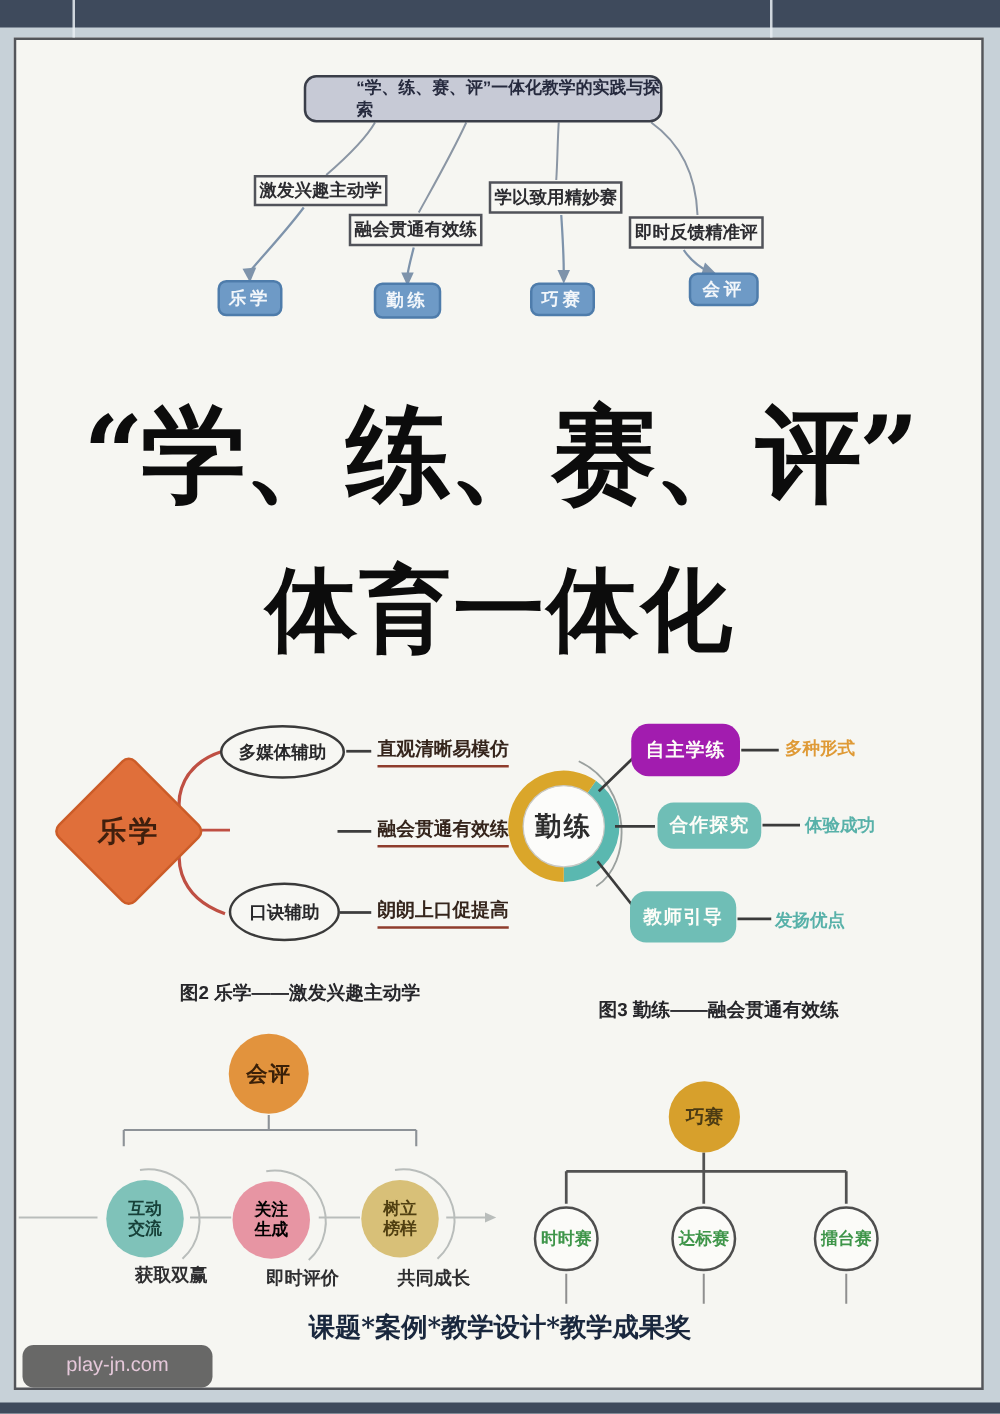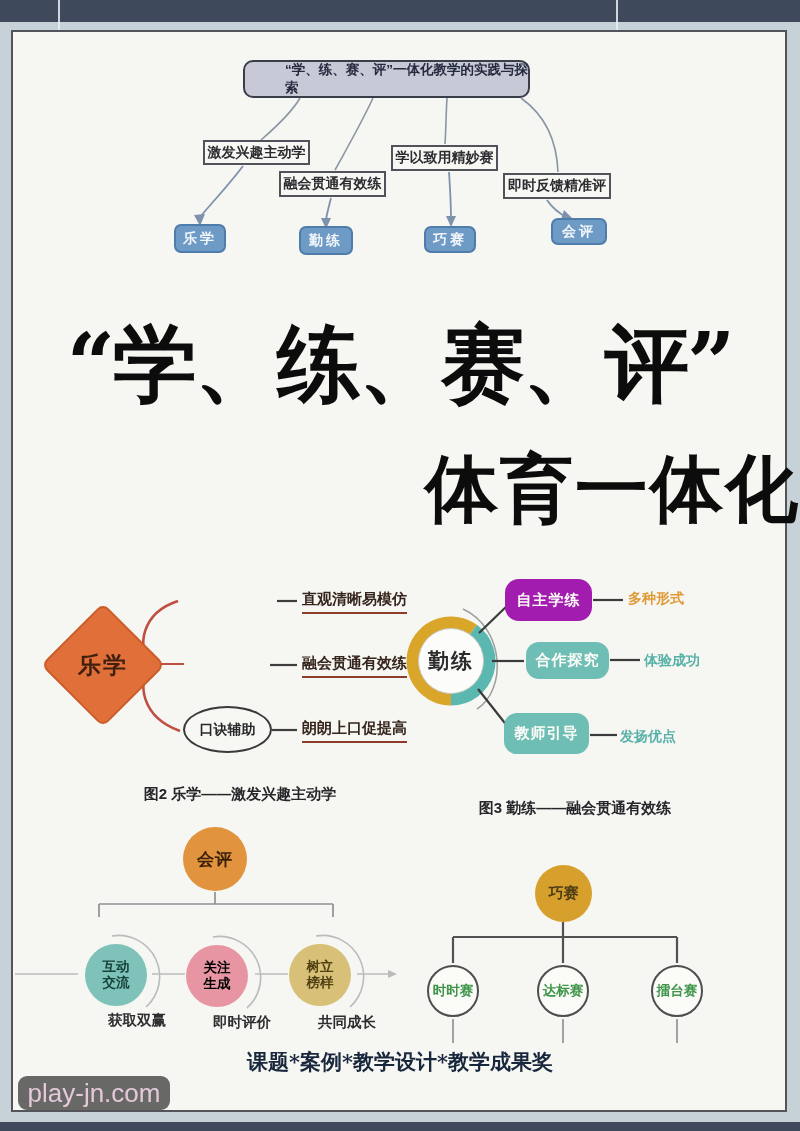--- a/index.html
+++ b/index.html
@@ -18,21 +18,21 @@
   .f1-title{left:243px;top:60px;width:287px;height:38px;background:#c7cad6;border:2px solid #3a3e49;
     border-radius:10px;font-size:13.5px;font-weight:700;color:#262a3e;box-sizing:border-box;padding-left:40px;}
   .wbox{background:#f7f7f3;border:2px solid #51535a;font-size:14px;font-weight:700;color:#2c2c30;
     white-space:nowrap;box-sizing:border-box;}
   .bbox{border-radius:7px;background:#6e9ac6;border:2px solid #4e7cab;color:#f2f6fa;font-size:14px;
     font-weight:700;letter-spacing:3px;box-sizing:border-box;}
   .cap{font-size:14.5px;font-weight:700;color:#26262a;text-align:center;}
   
   .bigtitle{left:0;top:318px;width:800px;text-align:center;font-family:"DejaVu Serif","Liberation Serif",serif;
     font-weight:900;font-size:84px;color:#0c0c0c;line-height:1.1;letter-spacing:-2px;}
-  .bigtitle2{left:0;top:448px;width:800px;text-align:right;font-family:"DejaVu Serif","Liberation Serif",serif;
+  .bigtitle2{left:0;top:448px;width:800px;text-align:center;font-family:"DejaVu Serif","Liberation Serif",serif;
     font-weight:900;font-size:73px;color:#0c0c0c;line-height:1.1;letter-spacing:2px;}
   
   .diamond{left:59px;top:621px;width:88px;height:88px;transform:rotate(45deg);background:#e06f3a;
     border:2px solid #cc5c28;border-radius:8px;box-sizing:border-box;}
   .diamond .in{width:100%;height:100%;transform:rotate(-45deg);font-size:23px;font-weight:800;
     color:#401f0d;letter-spacing:2px;}
   .ellipse{border:2.5px solid #3a3a3a;border-radius:50%;background:#f7f7f3;font-weight:700;
     font-size:14px;color:#28282a;box-sizing:border-box;}
   .udesc{font-weight:700;font-size:15px;color:#35251c;border-bottom:2.5px solid #8e3c2c;
     padding-bottom:3px;white-space:nowrap;}
@@ -53,21 +53,21 @@
   .blabel{font-weight:700;font-size:14.5px;color:#2e2e30;white-space:nowrap;}
   
   .sroot{left:535px;top:865px;width:57px;height:57px;border-radius:50%;background:#d7a02c;
     font-size:15px;font-weight:700;color:#4c3b13;}
   .gcirc{width:52px;height:52px;border-radius:50%;background:#fbfbf8;border:2.5px solid #4e4e4e;
     font-weight:700;font-size:13.5px;color:#3e9549;box-sizing:border-box;}
   
   .footer{left:0;top:1048px;width:800px;text-align:center;font-family:"DejaVu Serif","Liberation Serif",serif;
     font-weight:700;font-size:21px;color:#19273d;}
   .wm{left:18px;top:1076px;width:152px;height:34px;border-radius:9px;background:rgba(92,92,92,.93);
-    font-size:26px;color:#e5c8da;z-index:3;}
+    font-size:16px;color:#e5c8da;z-index:3;}
 </style>
 </head>
 <body>
 
 <div class="canvas">
 
   <div class="bar top"></div>
   <div class="vline" style="left:58px"></div>
   <div class="vline" style="left:616px"></div>
   <div class="bar bottom"></div>
@@ -160,20 +160,21 @@
   <div class="el fc bbox" style="left:299px;top:226px;width:54px;height:29px;">勤练</div>
   <div class="el fc bbox" style="left:424px;top:226px;width:52px;height:27px;">巧赛</div>
   <div class="el fc bbox" style="left:551px;top:218px;width:56px;height:27px;">会评</div>
 
   <div class="el bigtitle">“学、练、赛、评”</div>
   <div class="el bigtitle2">体育一体化</div>
 
   <div class="el diamond">
     <div class="in fc">乐学</div>
   </div>
+  <div class="el fc ellipse" style="left:176px;top:580px;width:100px;height:43px;">多媒体辅助</div>
   <div class="el fc ellipse" style="left:183px;top:706px;width:89px;height:47px;">口诀辅助</div>
   <div class="el udesc" style="left:302px;top:590px;">直观清晰易模仿</div>
   <div class="el udesc" style="left:302px;top:654px;">融会贯通有效练</div>
   <div class="el udesc" style="left:302px;top:719px;">朗朗上口促提高</div>
   <div class="el cap" style="left:70px;top:785px;width:340px;font-size:15px;">图2 乐学——激发兴趣主动学</div>
 
   <div class="el fc qcenter">勤练</div>
   <div class="el fc mnode n-gold" style="left:505px;top:579px;width:87px;height:42px;">自主学练</div>
   <div class="el fc mnode n-teal" style="left:526px;top:642px;width:83px;height:37px;">合作探究</div>
   <div class="el fc mnode n-teal" style="left:504px;top:713px;width:85px;height:41px;">教师引导</div>

